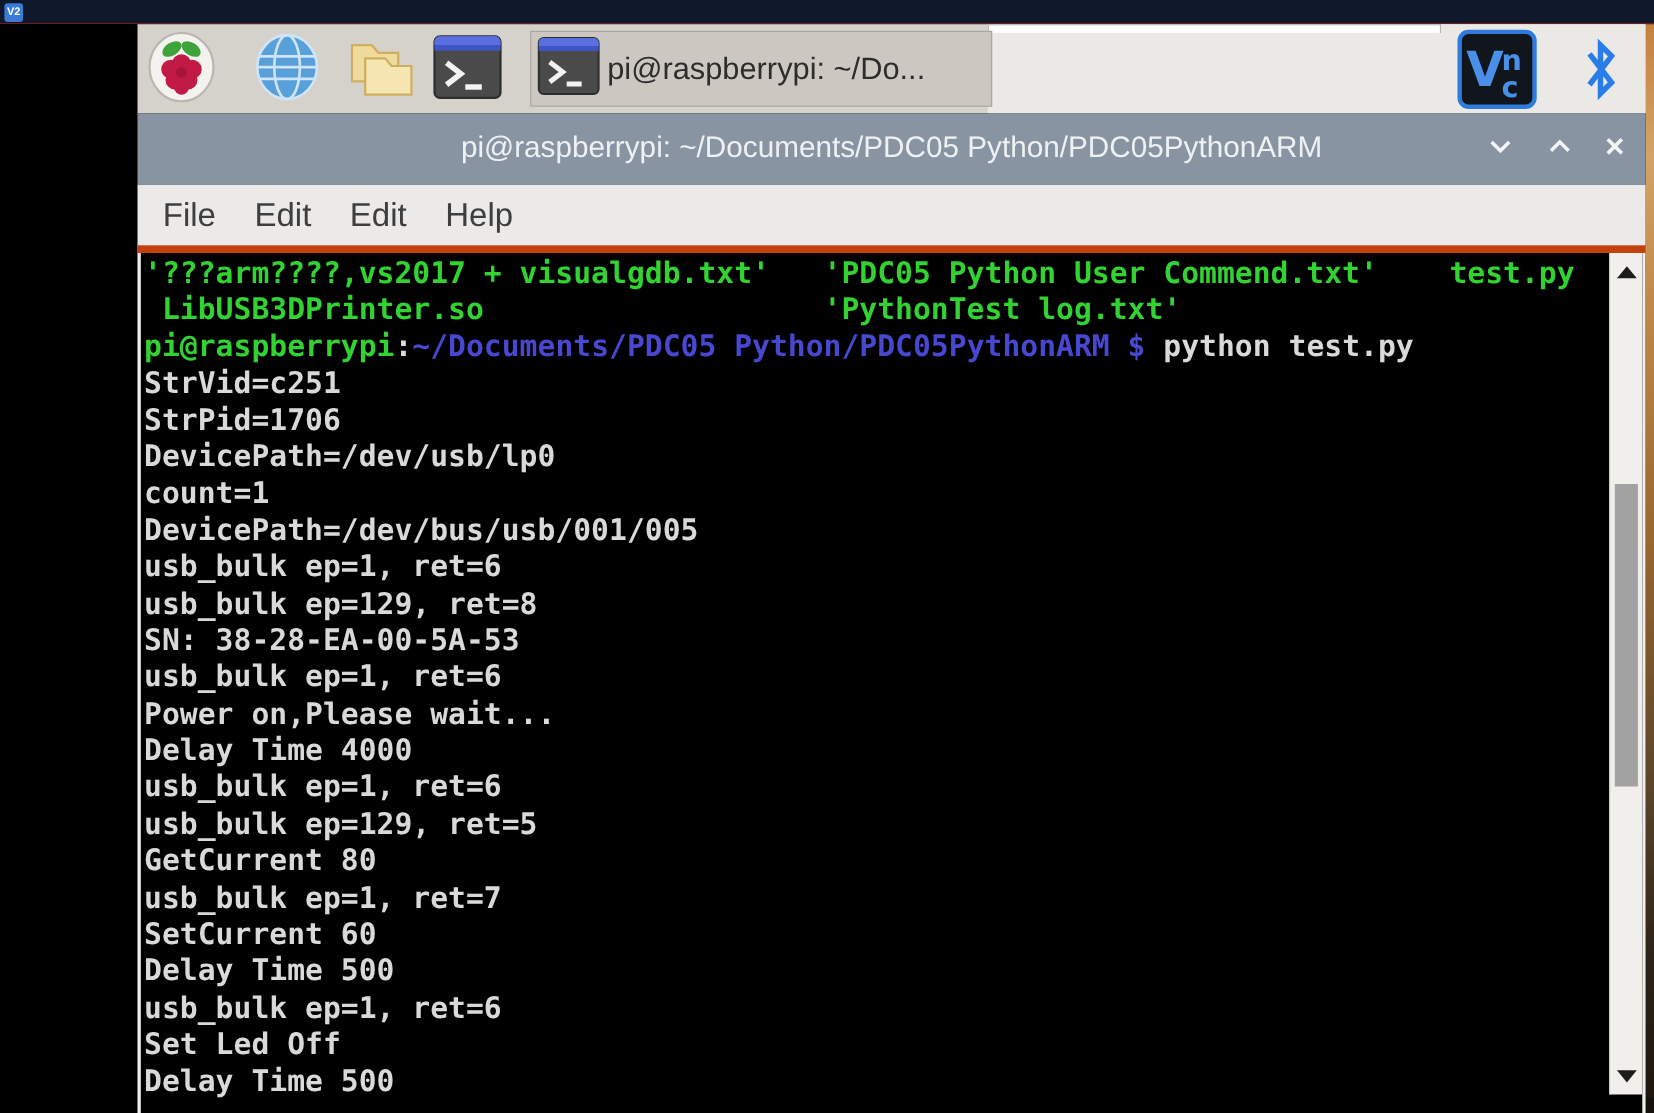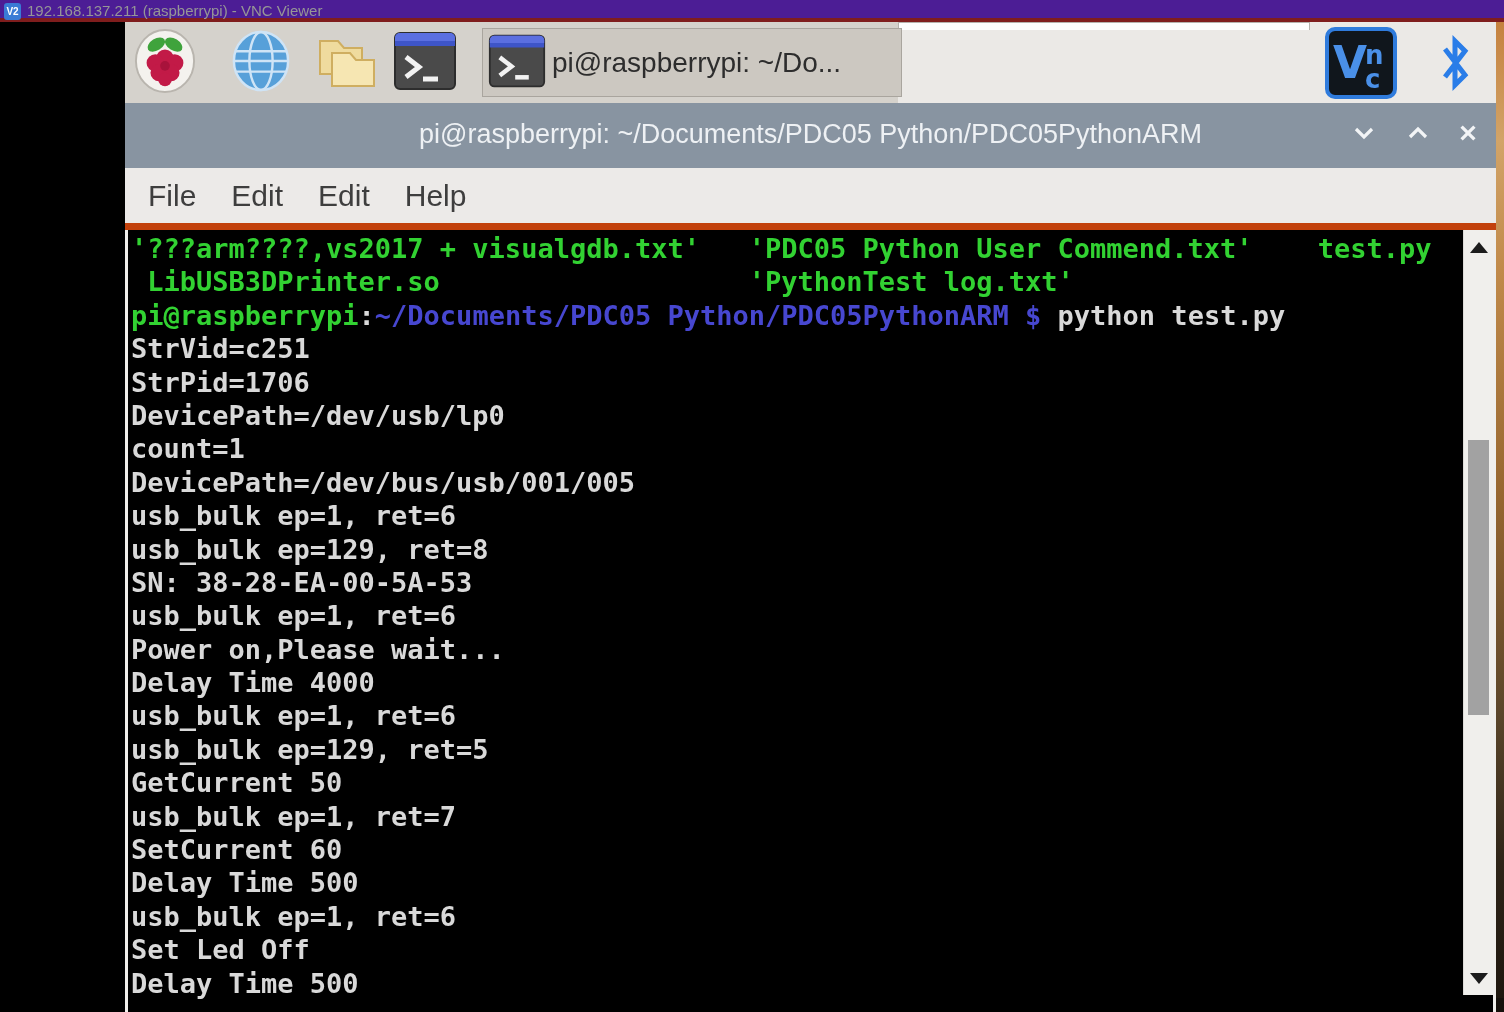--- a/index.html
+++ b/index.html
@@ -2,21 +2,21 @@
 <html style="--c-green: #32d232; --c-blue: #4747d0; --c-fg: #d9d9d9; --c-titlebar: #8894a1; --c-taskbar: #d5d2cc; --c-accent_blue: #2a7de8;"><head>
 <meta charset="utf-8">
 <style>
   * { margin:0; padding:0; box-sizing:border-box; }
   html,body { width:1504px; height:1012px; overflow:hidden; background:#000; }
   body { font-family:"Liberation Sans", sans-serif; }
   #stage { position:relative; width:1504px; height:1012px; overflow:hidden; }
 
   
   .vnc-titlebar { position:absolute; left:0; top:0; width:1504px; height:22px;
-    background:#4c1d95; border-bottom:4px solid #7f1d1d; }
+    background:#0f172a; border-bottom:1px solid #7f1d1d; }
   .vnc-app-icon { position:absolute; left:4px; top:3px; width:17px; height:17px;
     background:#3a7bd5; border-radius:3px; color:#fff; font-size:10px; font-weight:bold;
     display:flex; align-items:center; justify-content:center; }
   .vnc-title { position:absolute; left:27px; top:0; height:22px; line-height:21px;
     font-size:15px; color:#969696; white-space:nowrap; }
 
   
   .desktop { position:absolute; left:0; top:22px; width:1504px; height:990px; background:#000; }
   .letterbox-left { position:absolute; left:0; top:0; width:125px; height:990px; background:#000; }
   .wallpaper-right { position:absolute; left:1496px; top:0; width:8px; height:990px;
@@ -77,21 +77,20 @@
   .sb-thumb { position:absolute; left:4px; top:210px; width:21px; height:275px;
     background:#a2a2a2; cursor:pointer; }
 </style>
 </head>
 <body>
 
 <div id="stage">
 
   <div class="vnc-titlebar">
     <div class="vnc-app-icon">V2</div>
-    <div class="vnc-title">192.168.137.211 (raspberrypi) - VNC Viewer</div>
   </div>
 
   <div class="desktop">
     <div class="letterbox-left"></div>
     <div class="wallpaper-right"></div>
     <div class="wallpaper-bottom"></div>
 
     <div class="taskbar">
       <div class="taskbar-light"></div>
       <div class="bg-window-edge"></div>
@@ -217,21 +216,21 @@
             <div class="t-line"><span style="color: var(--c-fg);">count=1</span></div>
             <div class="t-line"><span style="color: var(--c-fg);">DevicePath=/dev/bus/usb/001/005</span></div>
             <div class="t-line"><span style="color: var(--c-fg);">usb_bulk ep=1, ret=6</span></div>
             <div class="t-line"><span style="color: var(--c-fg);">usb_bulk ep=129, ret=8</span></div>
             <div class="t-line"><span style="color: var(--c-fg);">SN: 38-28-EA-00-5A-53</span></div>
             <div class="t-line"><span style="color: var(--c-fg);">usb_bulk ep=1, ret=6</span></div>
             <div class="t-line"><span style="color: var(--c-fg);">Power on,Please wait...</span></div>
             <div class="t-line"><span style="color: var(--c-fg);">Delay Time 4000</span></div>
             <div class="t-line"><span style="color: var(--c-fg);">usb_bulk ep=1, ret=6</span></div>
             <div class="t-line"><span style="color: var(--c-fg);">usb_bulk ep=129, ret=5</span></div>
-            <div class="t-line"><span style="color: var(--c-fg);">GetCurrent 50</span></div>
+            <div class="t-line"><span style="color: var(--c-fg);">GetCurrent 80</span></div>
             <div class="t-line"><span style="color: var(--c-fg);">usb_bulk ep=1, ret=7</span></div>
             <div class="t-line"><span style="color: var(--c-fg);">SetCurrent 60</span></div>
             <div class="t-line"><span style="color: var(--c-fg);">Delay Time 500</span></div>
             <div class="t-line"><span style="color: var(--c-fg);">usb_bulk ep=1, ret=6</span></div>
             <div class="t-line"><span style="color: var(--c-fg);">Set Led Off</span></div>
             <div class="t-line"><span style="color: var(--c-fg);">Delay Time 500</span></div>
           </div>
         <div class="scrollbar">
           <div class="sb-btn sb-up">
             <span class="tri-up"></span>

